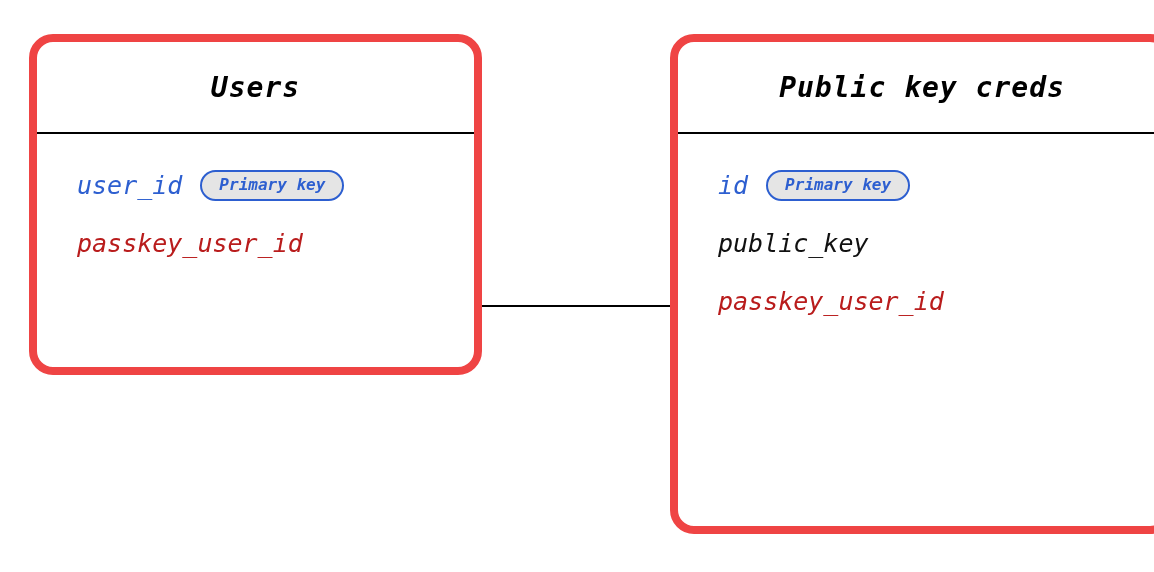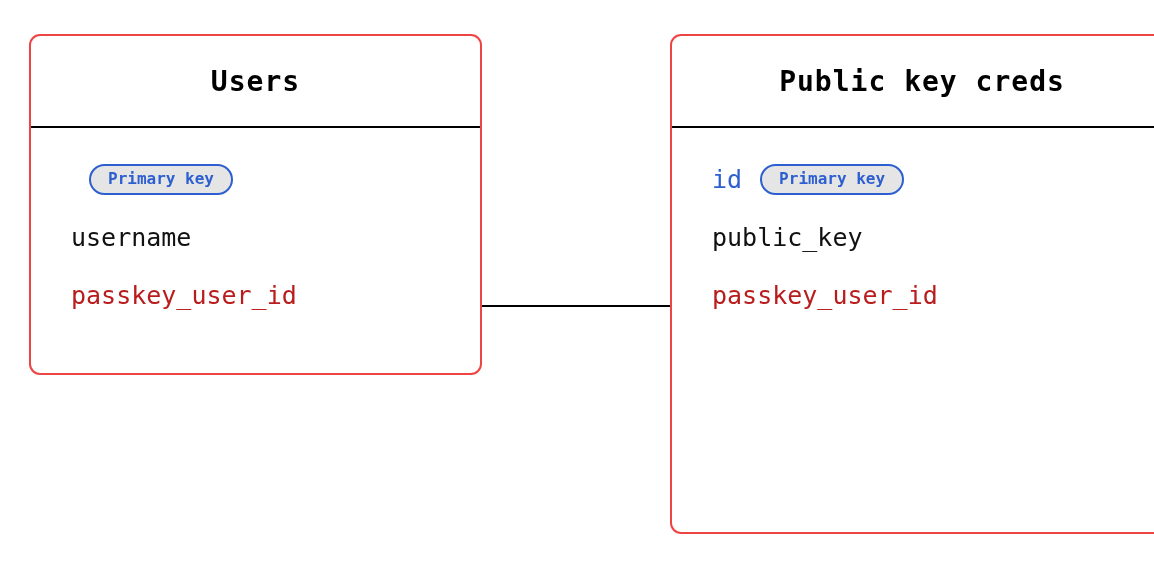--- a/index.html
+++ b/index.html
@@ -16,22 +16,23 @@
     height: 572px;
     background: #ffffff;
     overflow: hidden;
   }
 
   
   .entity {
     position: absolute;
     box-sizing: border-box;
     background: #ffffff;
-    border: 2px solid #ef4444;
-    border-radius: 11px;
+    border: 8px solid #ef4444;
+    border-radius: 24px;
+    font-style: italic;
   }
   .entity-header {
     box-sizing: border-box;
     height: 92px;
     display: flex;
     align-items: center;
     justify-content: center;
     border-bottom: 2px solid #000000;
   }
   .entity-title {
@@ -94,28 +95,26 @@
 
 <div id="canvas" style="background: rgb(255, 255, 255);">
 
   <div class="entity" id="entity-users" style="left: 29px; top: 34px; width: 453px; height: 341px;">
     <div class="entity-header">
       <div class="entity-title">Users</div>
     </div>
     <div class="entity-fields">
 
       <div class="field-row">
+        <span class="field-name pk">user_id</span>
         <span class="badge">
           <span class="badge-label">Primary key</span>
         </span>
       </div>
 
-      <div class="field-row">
-        <span class="field-name">username</span>
-      </div>
 
       <div class="field-row">
         <span class="field-name fk">passkey_user_id</span>
       </div>
 
     </div>
   </div>
 
   <div class="connector" id="connector-1" style="left: 482px; top: 305px; width: 188px; height: 2px; background: rgb(0, 0, 0);"></div>
 

